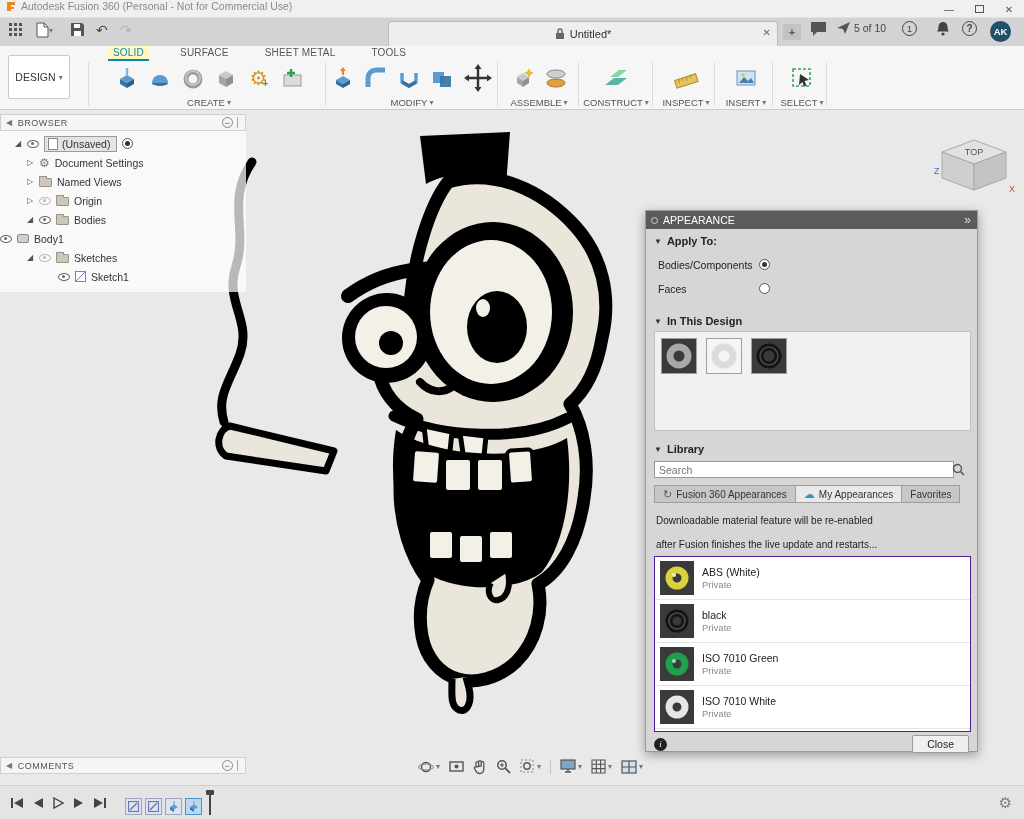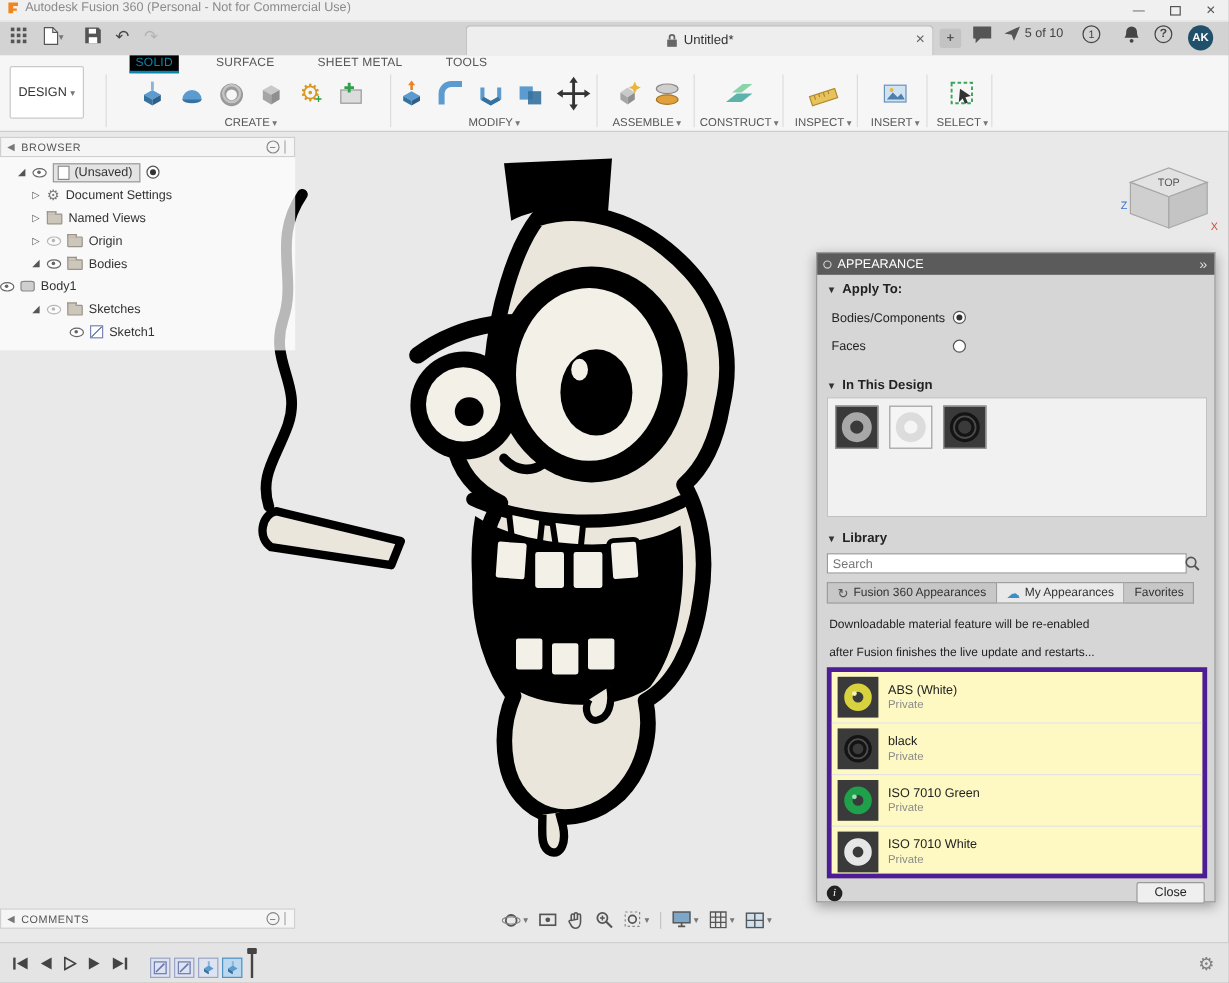--- a/index.html
+++ b/index.html
@@ -20,21 +20,21 @@
 #doc-close{position:absolute;right:6px;top:5px;color:#666;font-size:10px}
 #newtab{left:783px;top:6px;width:18px;height:16px;background:#c3c3c3;border-radius:2px;display:flex;align-items:center;justify-content:center;color:#555;font-weight:bold}
 .tb-right{position:absolute;top:3px;display:flex;align-items:center;color:#444;font-size:10.5px}
 #avatar{width:21px;height:21px;border-radius:50%;background:#20506a;color:#fff;display:flex;align-items:center;justify-content:center;font-size:9.5px;font-weight:bold}
 .help-circle{width:15px;height:15px;border:1.4px solid #444;border-radius:50%;display:flex;align-items:center;justify-content:center;font-size:10px;font-weight:bold}
 .job-circle{width:15px;height:15px;border:1.4px solid #444;border-radius:50%;display:flex;align-items:center;justify-content:center;font-size:9px}
 
 #ribbon{left:0;top:46px;width:1024px;height:64px;background:#f6f6f6;border-bottom:1px solid #cdcdcd;z-index:48}
 #ribbon-tabs{position:absolute;left:108px;top:0;display:flex;gap:26px;height:15px}
 .rtab{font-size:10px;color:#555;padding:1px 5px;letter-spacing:.2px}
-.rtab.active{color:#0a86ad;border-bottom:2px solid #0a86ad;background:#000000}
+.rtab.active{color:#0a86ad;border-bottom:2px solid #0a86ad;background:#fef9c3}
 #design-btn{position:absolute;left:8px;top:9px;width:62px;height:44px;background:#fff;border:1px solid #c9c9c9;border-radius:2px;display:flex;align-items:center;justify-content:center;gap:3px;font-size:10.5px;color:#333}
 .rsep{position:absolute;top:16px;width:1px;height:44px;background:#ddd}
 .rgroup{position:absolute;top:15px;display:flex;flex-direction:column;align-items:center}
 .rgroup .icons{display:flex;gap:5px;align-items:center;height:33px}
 .glabel{font-size:9.5px;color:#555;margin-top:3px;display:flex;gap:2px;align-items:center}
 .dd{font-size:8px;color:#777}
 .ric{width:28px;height:30px;display:flex;align-items:center;justify-content:center}
 .gear-glyph{font-size:20px;color:#d79a27;line-height:1}
 .gear-plus{position:absolute;font-size:10px;color:#2fa04a;font-weight:bold;margin-left:14px;margin-top:12px}
 
@@ -59,40 +59,40 @@
 .bodyicn{width:12px;height:9px;background:#cfcfcf;border:1px solid #8a8a8a;border-radius:3px/2px}
 .sketchicn{width:11px;height:11px;border:1.3px solid #7a86b8;background:linear-gradient(135deg,#fff 45%,#7a86b8 45%,#7a86b8 55%,#fff 55%)}
 
 #warnbar{left:404px;top:112px;height:21px;background:#f7f7f7;border:1px solid #c4c4c4;display:flex;align-items:center;padding:0 6px;gap:6px;z-index:41}
 #savebtn{background:#5a7e9e;color:#fff;border:1px solid #4a6d8c;padding:2px 10px;font-size:10.5px;border-radius:2px}
 
 #viewcube{left:930px;top:130px;z-index:30}
 
 #art{left:190px;top:130px;z-index:10}
 
-#apanel{left:680px;top:210px;width:333px;height:542px;background:#d6d6d6;border:1px solid #9a9a9a;box-shadow:0 3px 10px rgba(0,0,0,.35);z-index:45}
+#apanel{left:645px;top:210px;width:333px;height:542px;background:#d6d6d6;border:1px solid #9a9a9a;box-shadow:0 3px 10px rgba(0,0,0,.35);z-index:45}
 #ap-head{position:absolute;left:0;top:0;width:100%;height:18px;background:#5b5b5b;color:#fff;display:flex;align-items:center;font-size:10.5px}
 #ap-head .grip{width:7px;height:7px;border:1.5px solid #cfcfcf;border-radius:50%;margin:0 5px}
 #ap-head .chev{margin-left:auto;margin-right:6px;font-size:12px;color:#ddd}
 .ap-sec{position:absolute;left:8px;display:flex;gap:5px;align-items:center;font-weight:bold;font-size:11px;color:#222}
 .ap-sec .tri2{font-size:8px;color:#333}
 .ap-radio-row{position:absolute;left:12px;width:112px;display:flex;align-items:flex-start;justify-content:space-between;font-size:10.5px;color:#222}
 .ap-white{position:absolute;left:8px;width:317px;background:#f1f1f1;border:1px solid #c2c2c2}
 .sw{width:36px;height:36px;display:inline-flex;align-items:center;justify-content:center;border:1px solid #9f9f9f;margin:6px 0 0 6px}
 .sw.dark{background:#3a3a3a}.sw.lite{background:#f5f5f5}
 #ap-search{position:absolute;left:8px;top:250px;width:300px;height:17px;border:1px solid #9a9a9a;background:#fff;font-size:10.5px;padding:0 4px;font-family:"Liberation Sans",sans-serif}
 #ap-mag{position:absolute;left:306px;top:252px}
 .ap-tabs{position:absolute;left:8px;top:274px;display:flex;height:18px}
 .ap-tab{display:flex;align-items:center;gap:4px;padding:0 8px;font-size:10px;color:#333;background:#c7c7c7;border:1px solid #9e9e9e;border-left:none}
 .ap-tab:first-child{border-left:1px solid #9e9e9e}
 .ap-tab.active{background:#e9e9e9}
 .ap-tab .cloud{color:#3b8fc4;font-size:11px}
 .ap-tab .refresh{color:#555;font-size:11px}
 .notice{position:absolute;left:10px;font-size:10px;color:#222}
-#mat-list{position:absolute;left:8px;top:345px;width:317px;height:176px;background:#fef9c3;border:4px solid #4c1d95;overflow:hidden}
+#mat-list{position:absolute;left:8px;top:345px;width:317px;height:176px;background:#ffffff;border:1px solid #4c1d95;overflow:hidden}
 .mrow{height:43px;display:flex;align-items:center;gap:8px;border-bottom:1px solid #e4e4e4;padding-left:5px}
 .msw{width:34px;height:34px;display:flex;align-items:center;justify-content:center;background:#3a3a3a;flex:none}
 .mname{font-size:10.5px;color:#222;line-height:13px}
 .msub{font-size:9.5px;color:#8a8a8a}
 #ap-foot{position:absolute;left:0;top:524px;width:100%;display:flex;align-items:center;padding:0 8px}
 .info-circle{width:13px;height:13px;border-radius:50%;background:#222;color:#fff;display:flex;align-items:center;justify-content:center;font-size:9px;font-family:"Liberation Serif",serif;font-style:italic}
 #closebtn{margin-left:auto;background:#efefef;border:1px solid #9a9a9a;padding:2px 14px;font-size:10.5px;color:#222;border-radius:2px}
 
 #comments{left:0;top:757px;width:246px;z-index:40}
 #navbar{left:418px;top:757px;height:19px;display:flex;align-items:center;gap:9px;z-index:40;color:#555}

